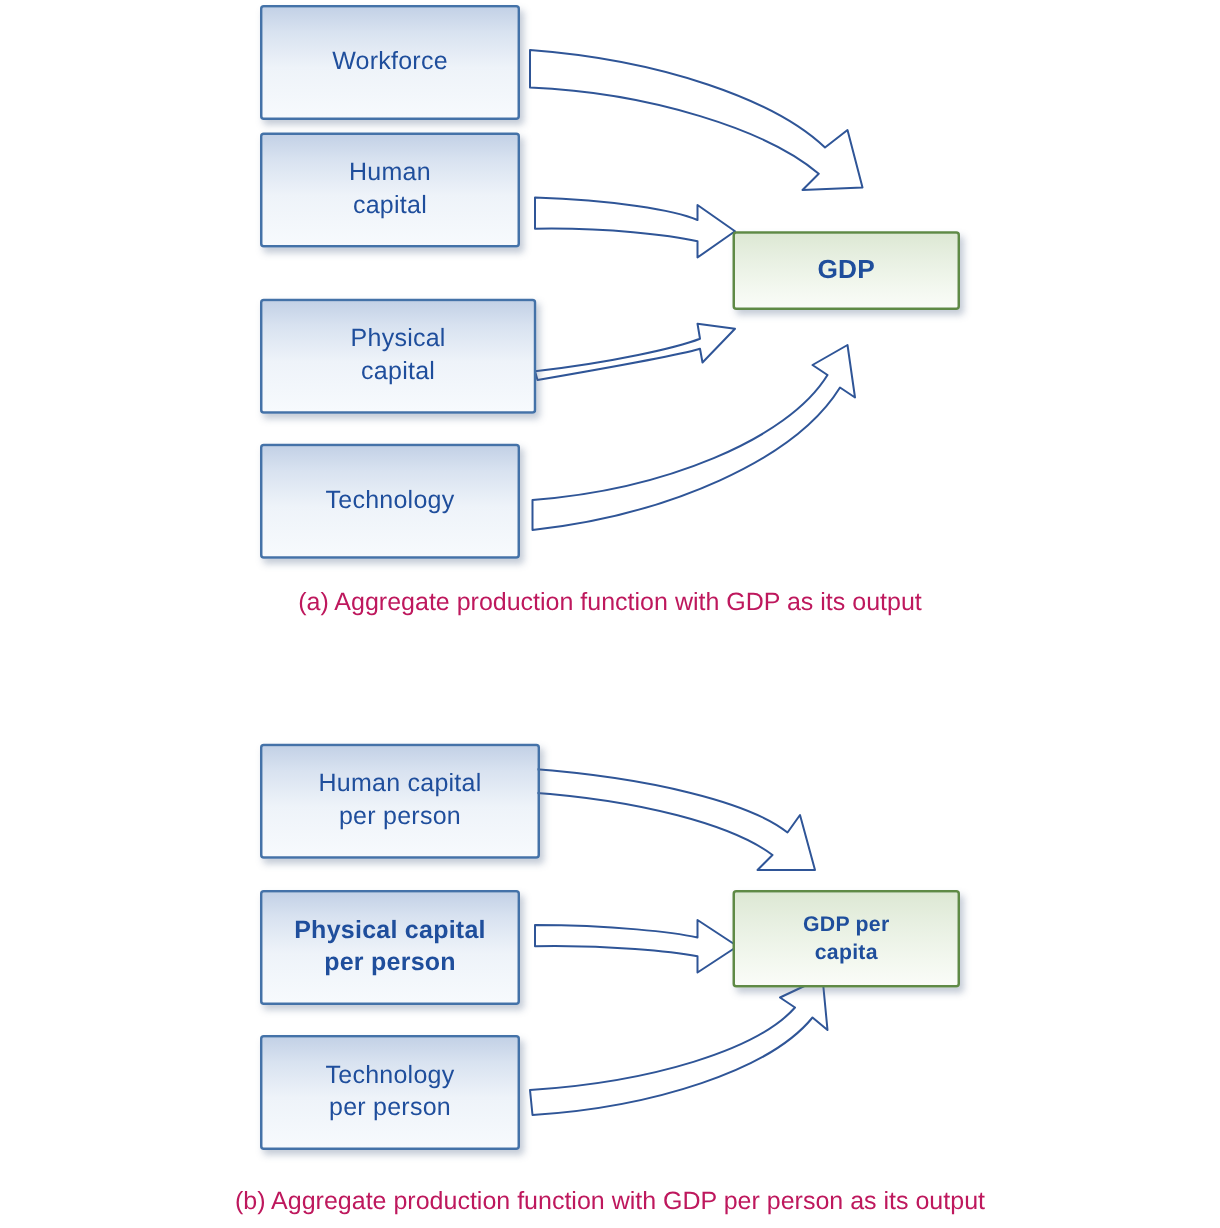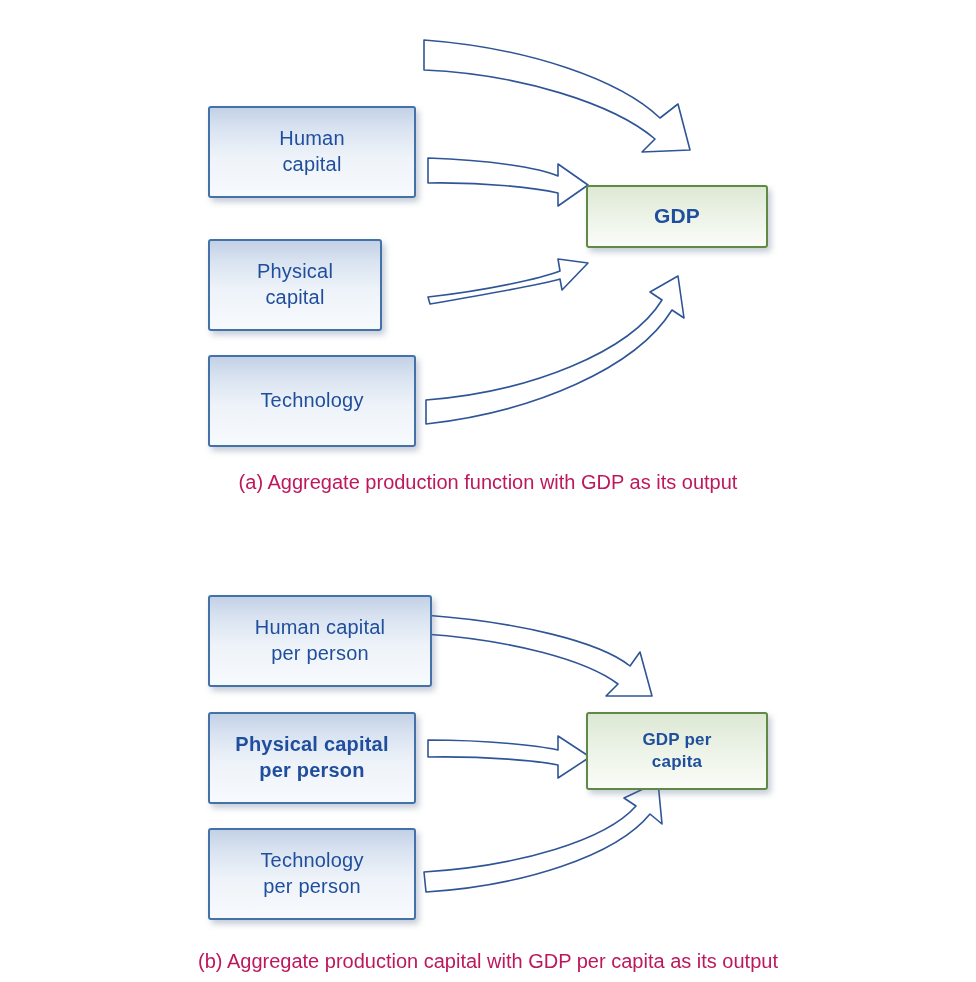--- a/index.html
+++ b/index.html
@@ -73,26 +73,29 @@
 
     <path class="arrow-shape" d="M 424,40 C 530,48 620,80 660,118 L 678,104 L 690,150 L 642,152 L 655,139 C 614,104 520,74 424,70 Z"></path>
 
     <path class="arrow-shape" d="M 428,158 C 490,160 540,168 558,176 L 558,164 L 588,185 L 558,206 L 558,193 C 536,188 486,182 428,183 Z"></path>
 
     <path class="arrow-shape" d="M 428,297 C 490,290 542,278 560,271 L 558,259 L 588,263 L 562,290 L 560,279 C 540,285 488,294 430,304 Z"></path>
 
     <path class="arrow-shape" d="M 426,400 C 530,392 630,352 662,300 L 650,292 L 678,276 L 684,318 L 672,310 C 636,368 534,412 426,424 Z"></path>
   </svg>
 
+  <div class="node" style="left:208px; top:4px; width:208px; height:92px;">
+    <span>Workforce</span>
+  </div>
 
   <div class="node" style="left:208px; top:106px; width:208px; height:92px;">
     <span>Human<br>capital</span>
   </div>
 
-  <div class="node" style="left:208px; top:239px; width:174px; height:92px;">
+  <div class="node" style="left:208px; top:239px; width:221px; height:92px;">
     <span>Physical<br>capital</span>
   </div>
 
   <div class="node" style="left:208px; top:355px; width:208px; height:92px;">
     <span>Technology</span>
   </div>
 
   <div class="node output" style="left:586px; top:185px; width:182px; height:63px; font-size:21px;">
     <span>GDP</span>
   </div>
@@ -120,14 +123,14 @@
   </div>
 
   <div class="node" style="left:208px; top:268px; width:208px; height:92px;">
     <span>Technology<br>per person</span>
   </div>
 
   <div class="node output" style="left:586px; top:152px; width:182px; height:78px; font-size:17px;text-align:center;">
     <span>GDP per<br>capita</span>
   </div>
 
-  <div class="caption" style="top:390px;">(b) Aggregate production capital with GDP per capita as its output</div>
+  <div class="caption" style="top:390px;">(b) Aggregate production function with GDP per person as its output</div>
 </div>
 
 </body></html>

